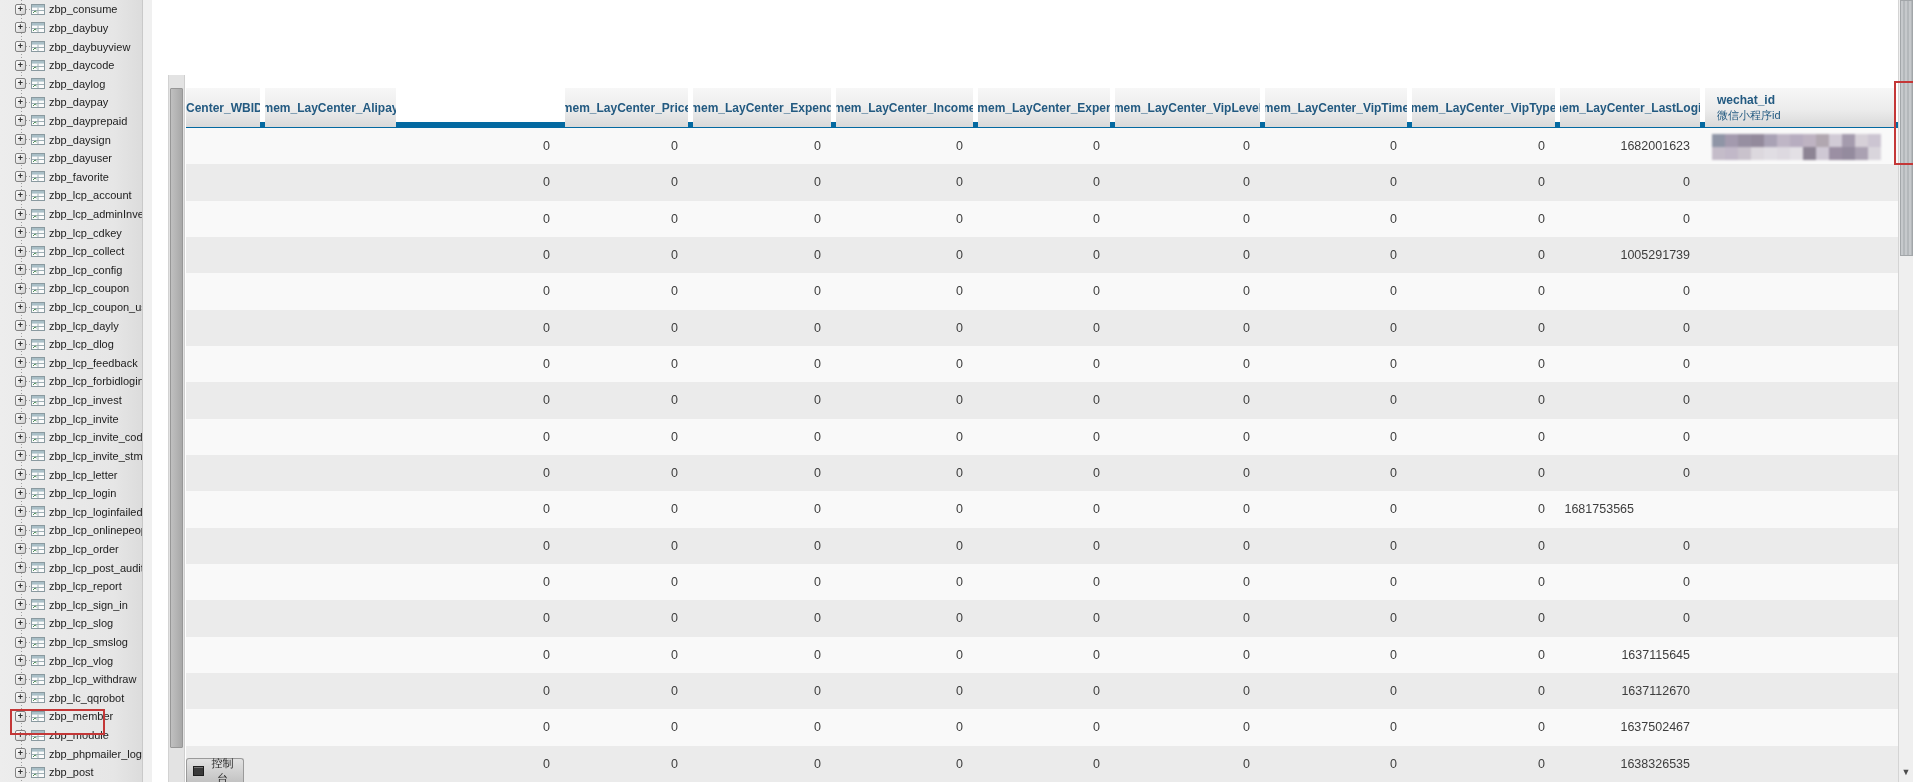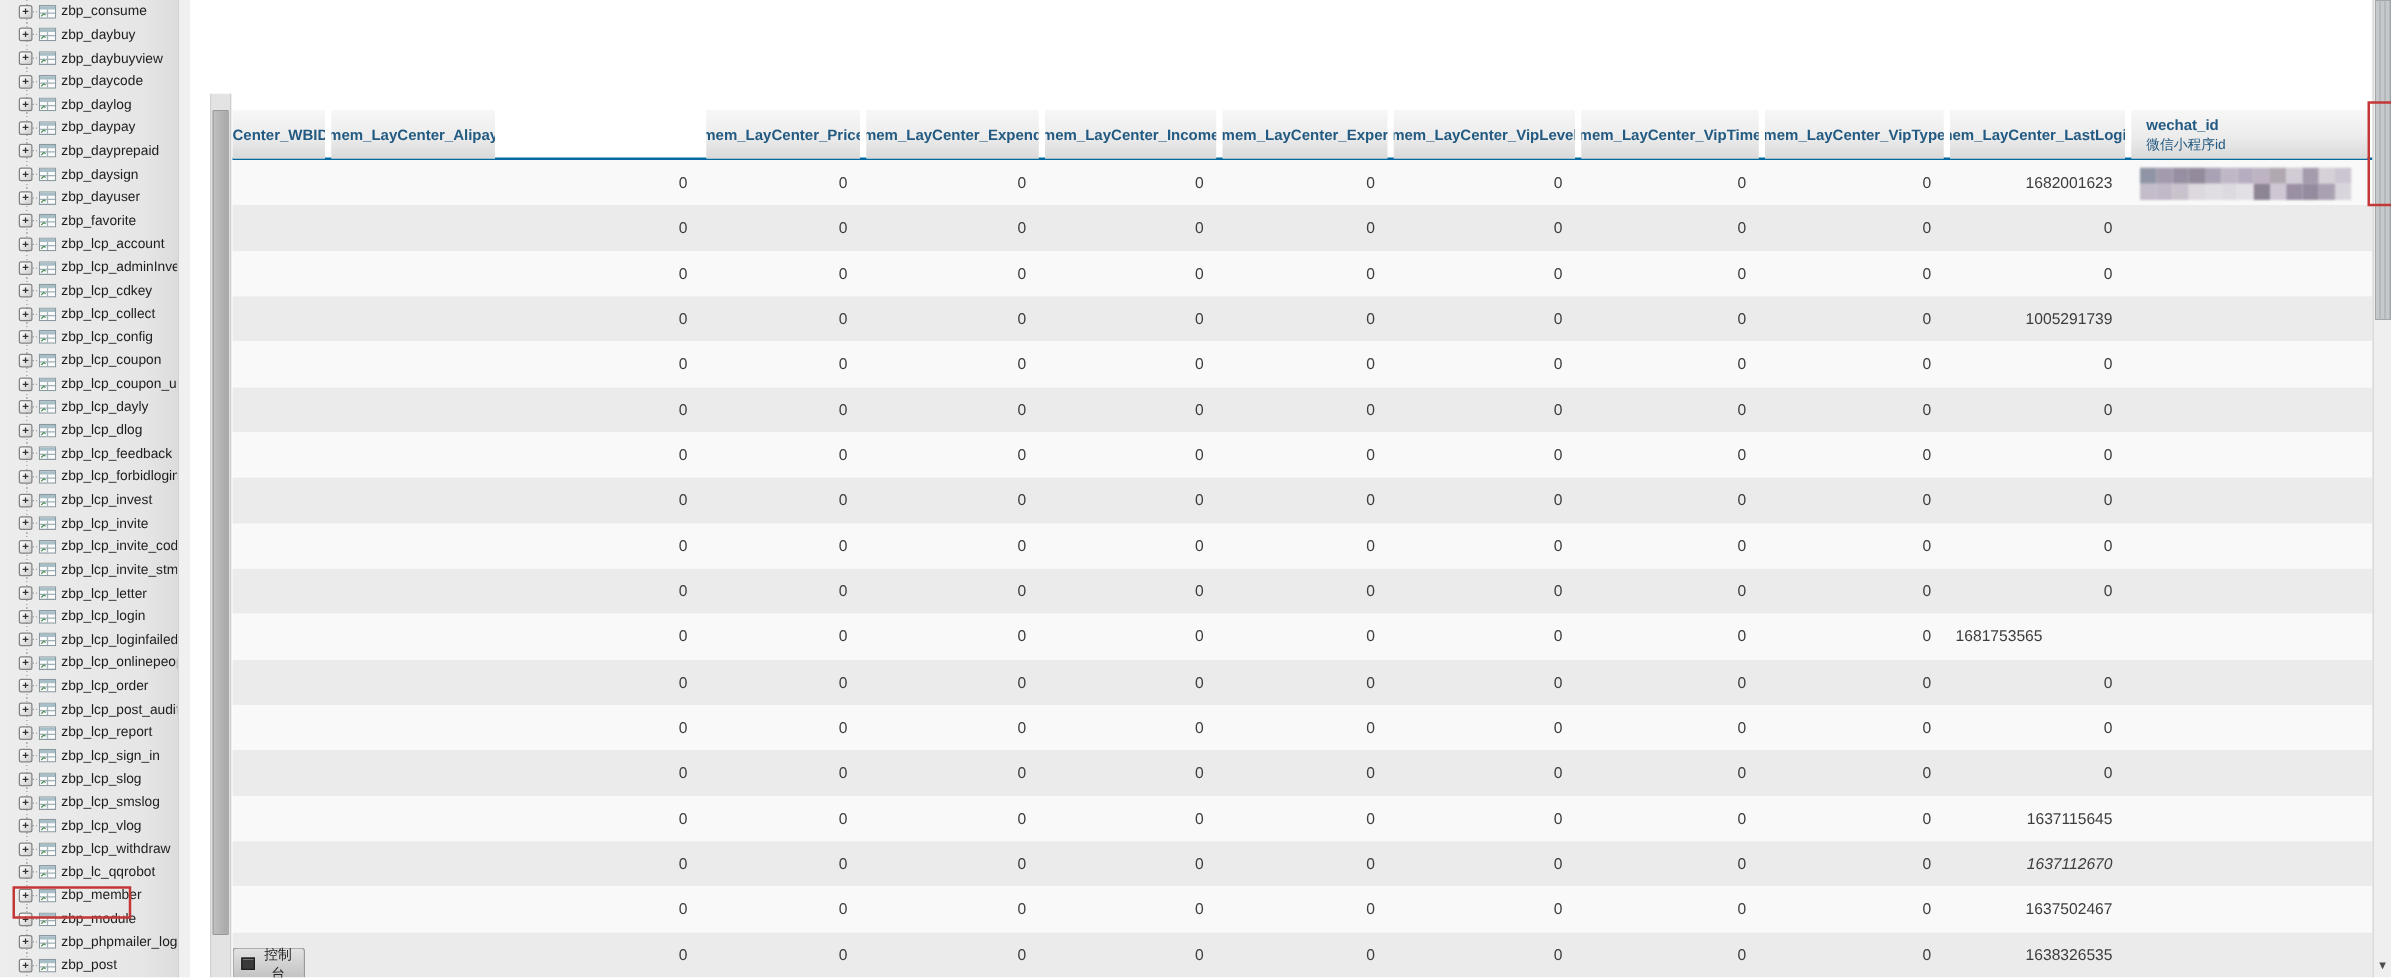--- a/index.html
+++ b/index.html
@@ -51,21 +51,21 @@
     background:#e3e3e3;border-left:1px solid #d2d2d2;border-right:1px solid #cfcfcf;
     box-sizing:border-box;
   }
   .left-scrollbar .thumb{
     position:absolute;left:1px;top:13px;width:13px;height:660px;
     background:linear-gradient(to right,#c0c0c0,#a8a8a8);
     border:1px solid #979797;border-radius:1px;box-sizing:border-box;
   }
   
   .content{position:absolute;left:186px;top:0;width:1712px;height:782px;background:#fff;}
-  .grid-header{position:absolute;left:0;top:88px;width:1712px;height:40px;background:#fff;border-bottom:2px solid #0369a1;box-sizing:border-box;}
+  .grid-header{position:absolute;left:0;top:88px;width:1712px;height:40px;background:#fff;border-bottom:6px solid #0369a1;box-sizing:border-box;}
   .hcell{
     position:absolute;top:0;height:39px;box-sizing:border-box;
     background:linear-gradient(to bottom,#f7f7f7 0%,#ececec 55%,#d9d9d9 100%);
     color:#235a81;font-size:12px;font-weight:bold;
     display:flex;align-items:center;justify-content:center;
     overflow:hidden;white-space:nowrap;cursor:pointer;
   }
   .hcell.first{justify-content:flex-start;}
   .hcell.wechat{flex-direction:column;align-items:flex-start;justify-content:center;padding-left:12px;}
   .hcell .comment{font-weight:normal;font-size:11px;color:#235a81;margin-top:1px;}
@@ -956,21 +956,21 @@
       </div>
       <div class="grow even">
         <div class="gcell" style="left: 215px; width: 159px;">0</div>
         <div class="gcell" style="left: 379px; width: 123px;">0</div>
         <div class="gcell" style="left: 507px; width: 138px;">0</div>
         <div class="gcell" style="left: 650px; width: 137px;">0</div>
         <div class="gcell" style="left: 792px; width: 132px;">0</div>
         <div class="gcell" style="left: 929px; width: 145px;">0</div>
         <div class="gcell" style="left: 1079px; width: 142px;">0</div>
         <div class="gcell" style="left: 1226px; width: 143px;">0</div>
-        <div class="gcell" style="left: 1374px; width: 140px; font-style: italic;">1637112670</div>
+        <div class="gcell" style="left: 1374px; width: 140px;">1637112670</div>
       </div>
       <div class="grow odd">
         <div class="gcell" style="left: 215px; width: 159px;">0</div>
         <div class="gcell" style="left: 379px; width: 123px;">0</div>
         <div class="gcell" style="left: 507px; width: 138px;">0</div>
         <div class="gcell" style="left: 650px; width: 137px;">0</div>
         <div class="gcell" style="left: 792px; width: 132px;">0</div>
         <div class="gcell" style="left: 929px; width: 145px;">0</div>
         <div class="gcell" style="left: 1079px; width: 142px;">0</div>
         <div class="gcell" style="left: 1226px; width: 143px;">0</div>

